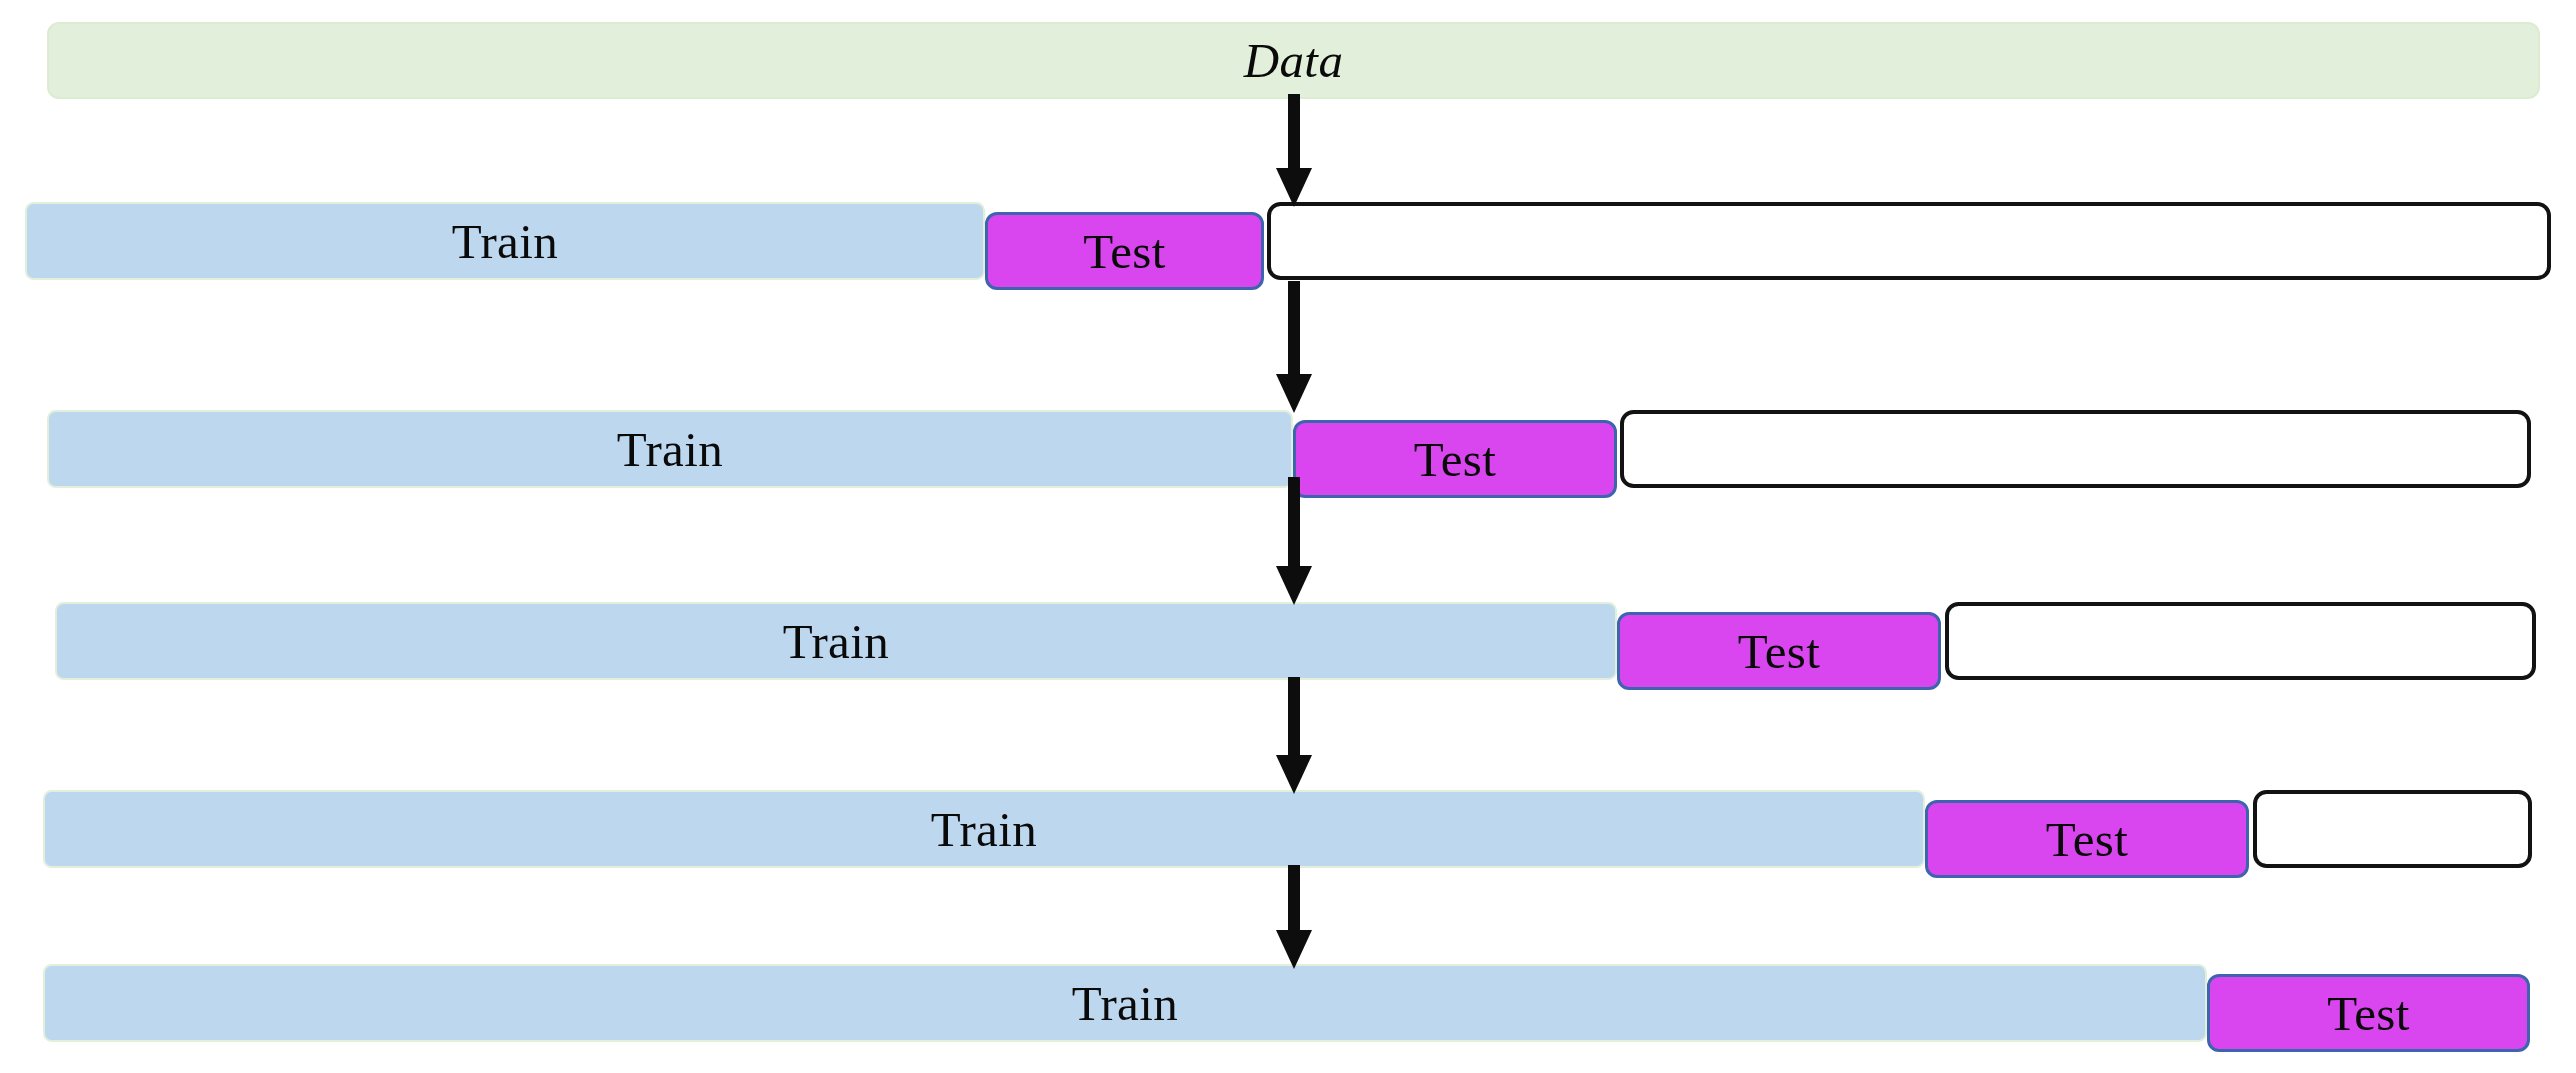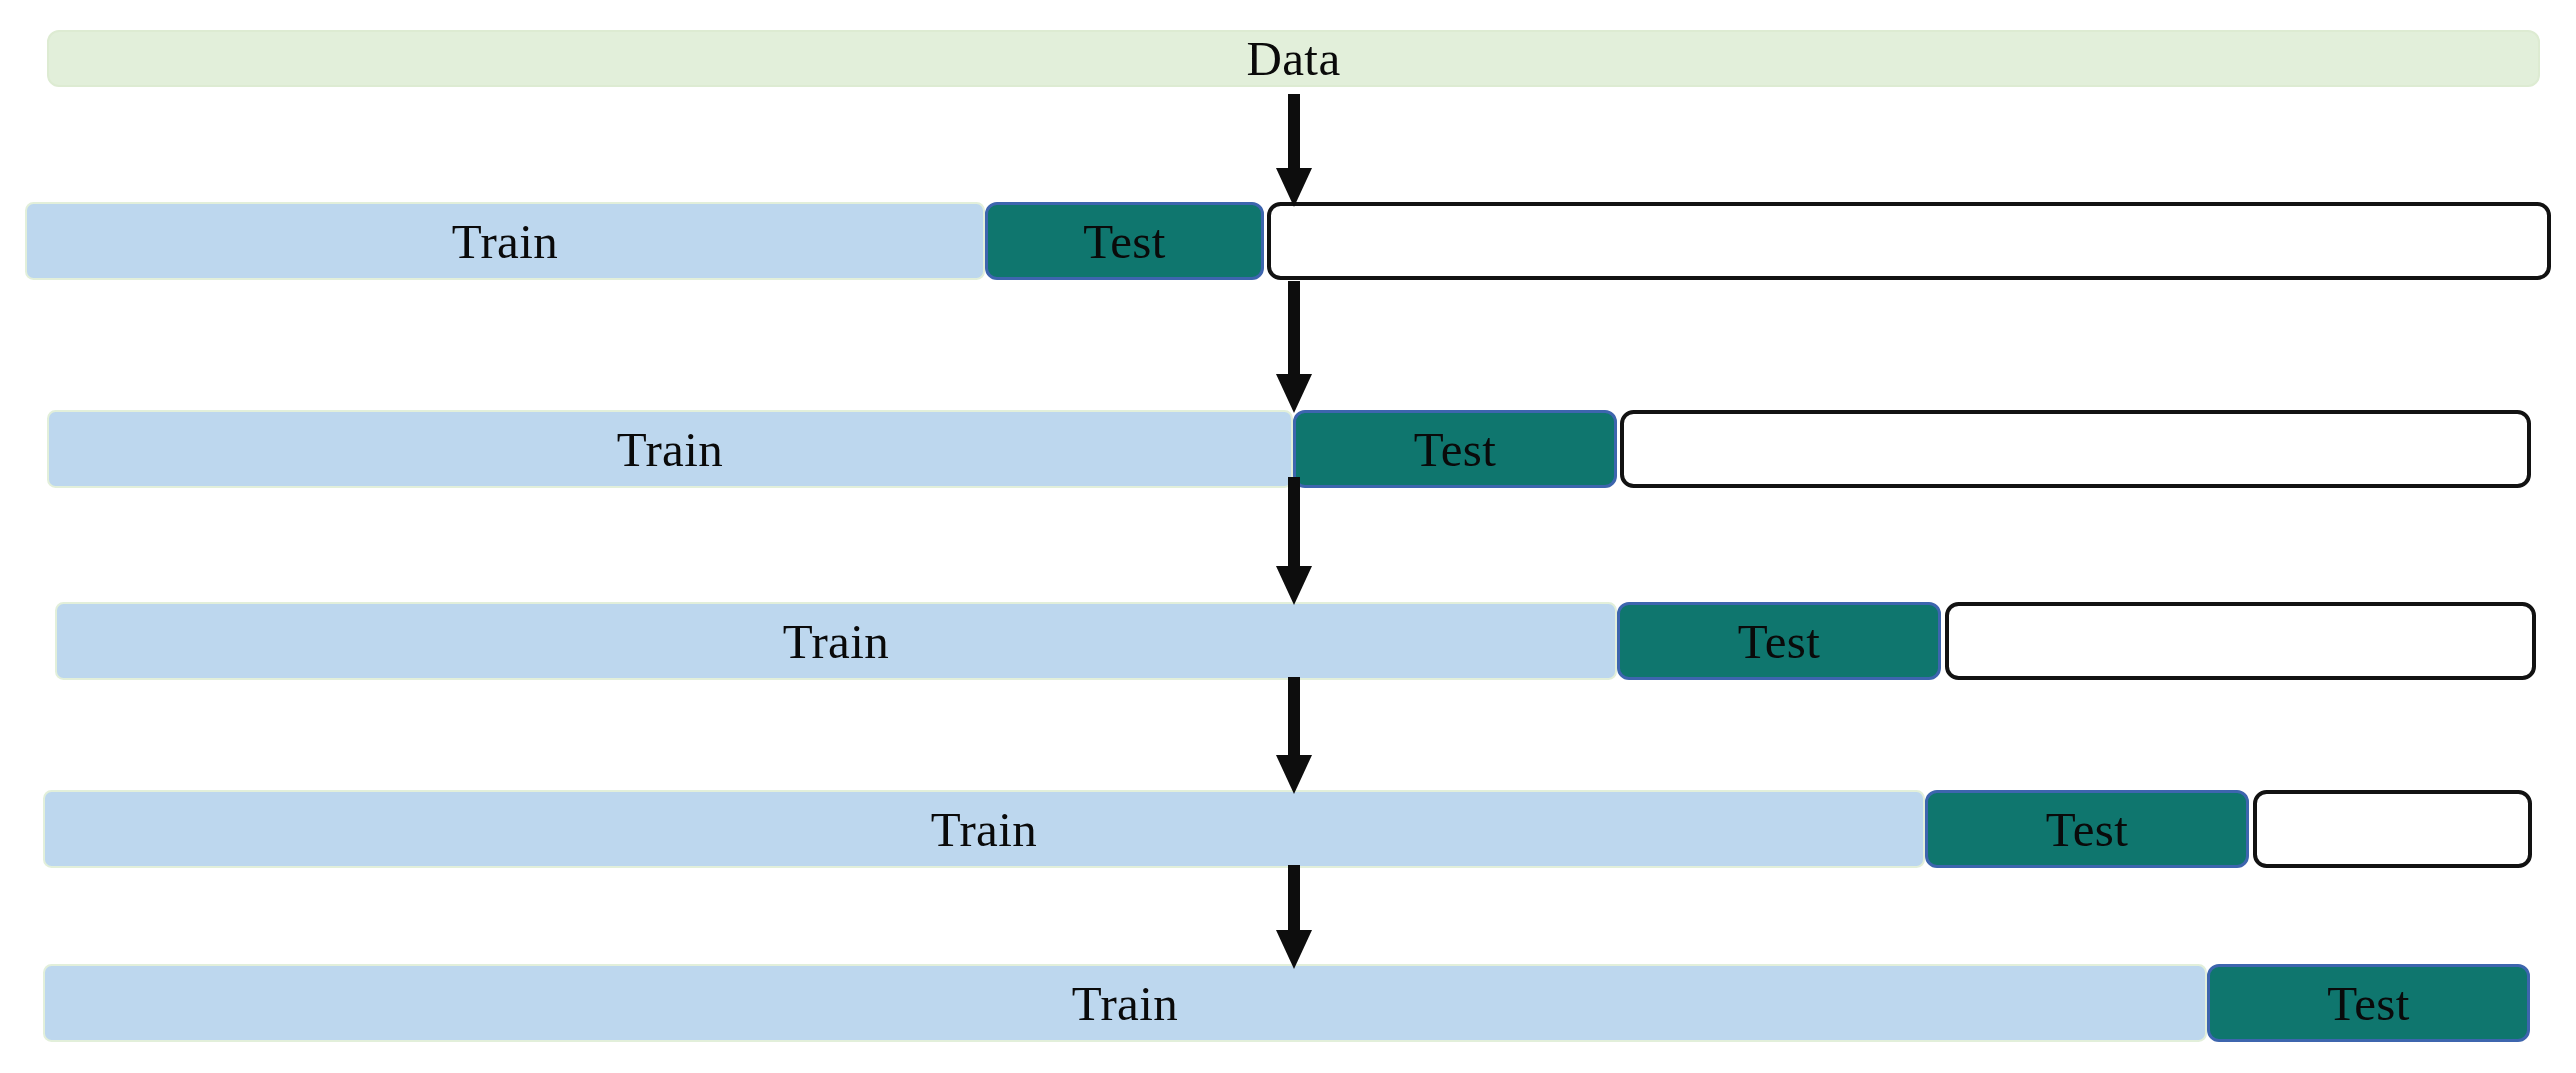--- a/index.html
+++ b/index.html
@@ -47,24 +47,25 @@
   
   .seg-train {
     background: #BDD7EE;
     border: 2.6px solid #E2EFDA;
     border-radius: 8.5px;
     align-items: center;
   }
 
   
   .seg-test {
-    background: #0f766e;
+    background: #d946ef;
     border: 3.4px solid #3D65AE;
     border-radius: 12px;
     z-index: 4;
+    margin-top: 10px;
   }
 
   
   .seg-empty {
     background: #ffffff;
     border: 4.3px solid #121212;
     border-radius: 13.6px;
     z-index: 2;
   }
 
@@ -91,21 +92,21 @@
     border-left: 18px solid transparent;
     border-right: 18px solid transparent;
     border-top: 39px solid #0d0d0d;
   }
 </style>
 </head>
 <body>
 
 <div id="diagram">
 
-  <div class="seg seg-data" id="data-band" style="left: 47px; top: 30px; width: 2493px; height: 57px;">
+  <div class="seg seg-data" id="data-band" style="left: 47px; top: 22px; width: 2493px; height: 77px; font-style: italic;">
     <span class="seg-label">Data</span>
   </div>
 
   <div id="folds-layer">
       <div class="seg seg-train" style="left: 25px; top: 202px; width: 960px; height: 78px;">
         <span class="seg-label">Train</span>
       </div>
       <div class="seg seg-empty" style="left: 1267px; top: 202px; width: 1284px; height: 78px;"></div>
       <div class="seg seg-test" style="left: 985px; top: 202px; width: 279px; height: 78px;">
         <span class="seg-label">Test</span>

